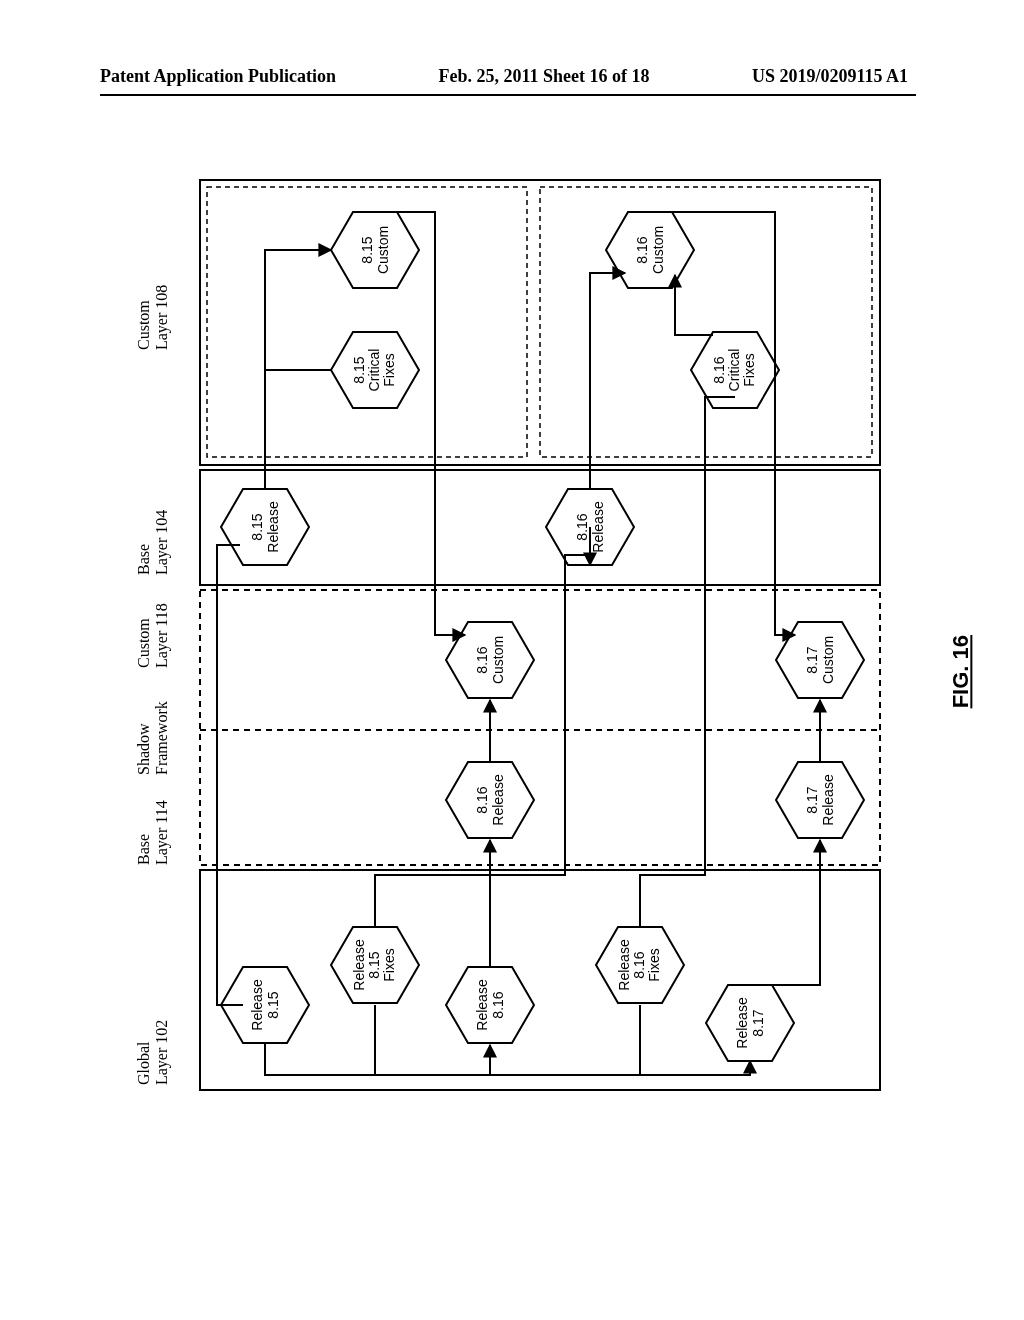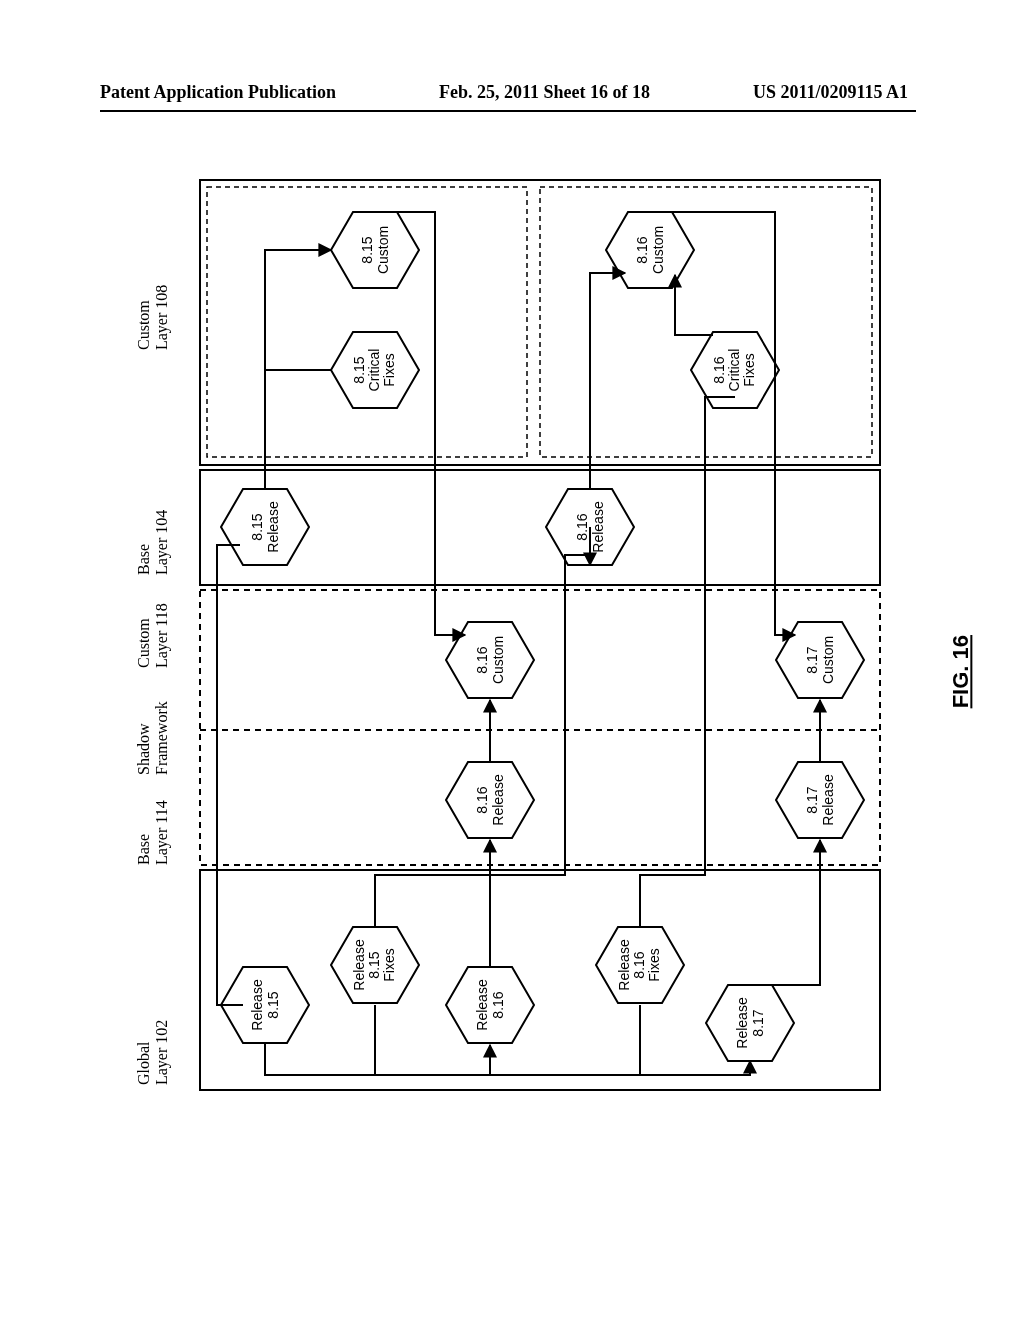--- a/index.html
+++ b/index.html
@@ -5,21 +5,21 @@
   * { box-sizing: border-box; margin: 0; padding: 0; }
   body {
     background: #fff;
     font-family: "Times New Roman", serif;
     width: 1024px;
     height: 1320px;
     position: relative;
   }
   .page-header {
     position: absolute;
-    top: 82px;
+    top: 66px;
     left: 0;
     width: 1008px;
     padding: 0 100px 6px 100px;
     display: flex;
     justify-content: space-between;
     font-weight: bold;
     font-size: 18px;
   }
   .page-header .hline {
     position: absolute;
@@ -69,21 +69,21 @@
     font-size: 14px;
     text-anchor: middle;
   }
 </style>
 </head>
 <body>
 
 <div class="page-header">
   <span>Patent Application Publication</span>
   <span>Feb. 25, 2011  Sheet 16 of 18</span>
-  <span>US 2011/0209115 A1</span>
+  <span>US 2019/0209115 A1</span>
   <div class="hline"></div>
 </div>
 
 <div class="figure-area">
 
   <div class="rotated-group" style="left:5px; top:910px;">
     <span>Global</span>
     <span>Layer 102</span>
   </div>
   <div class="rotated-group" style="left:5px; top:690px;">

